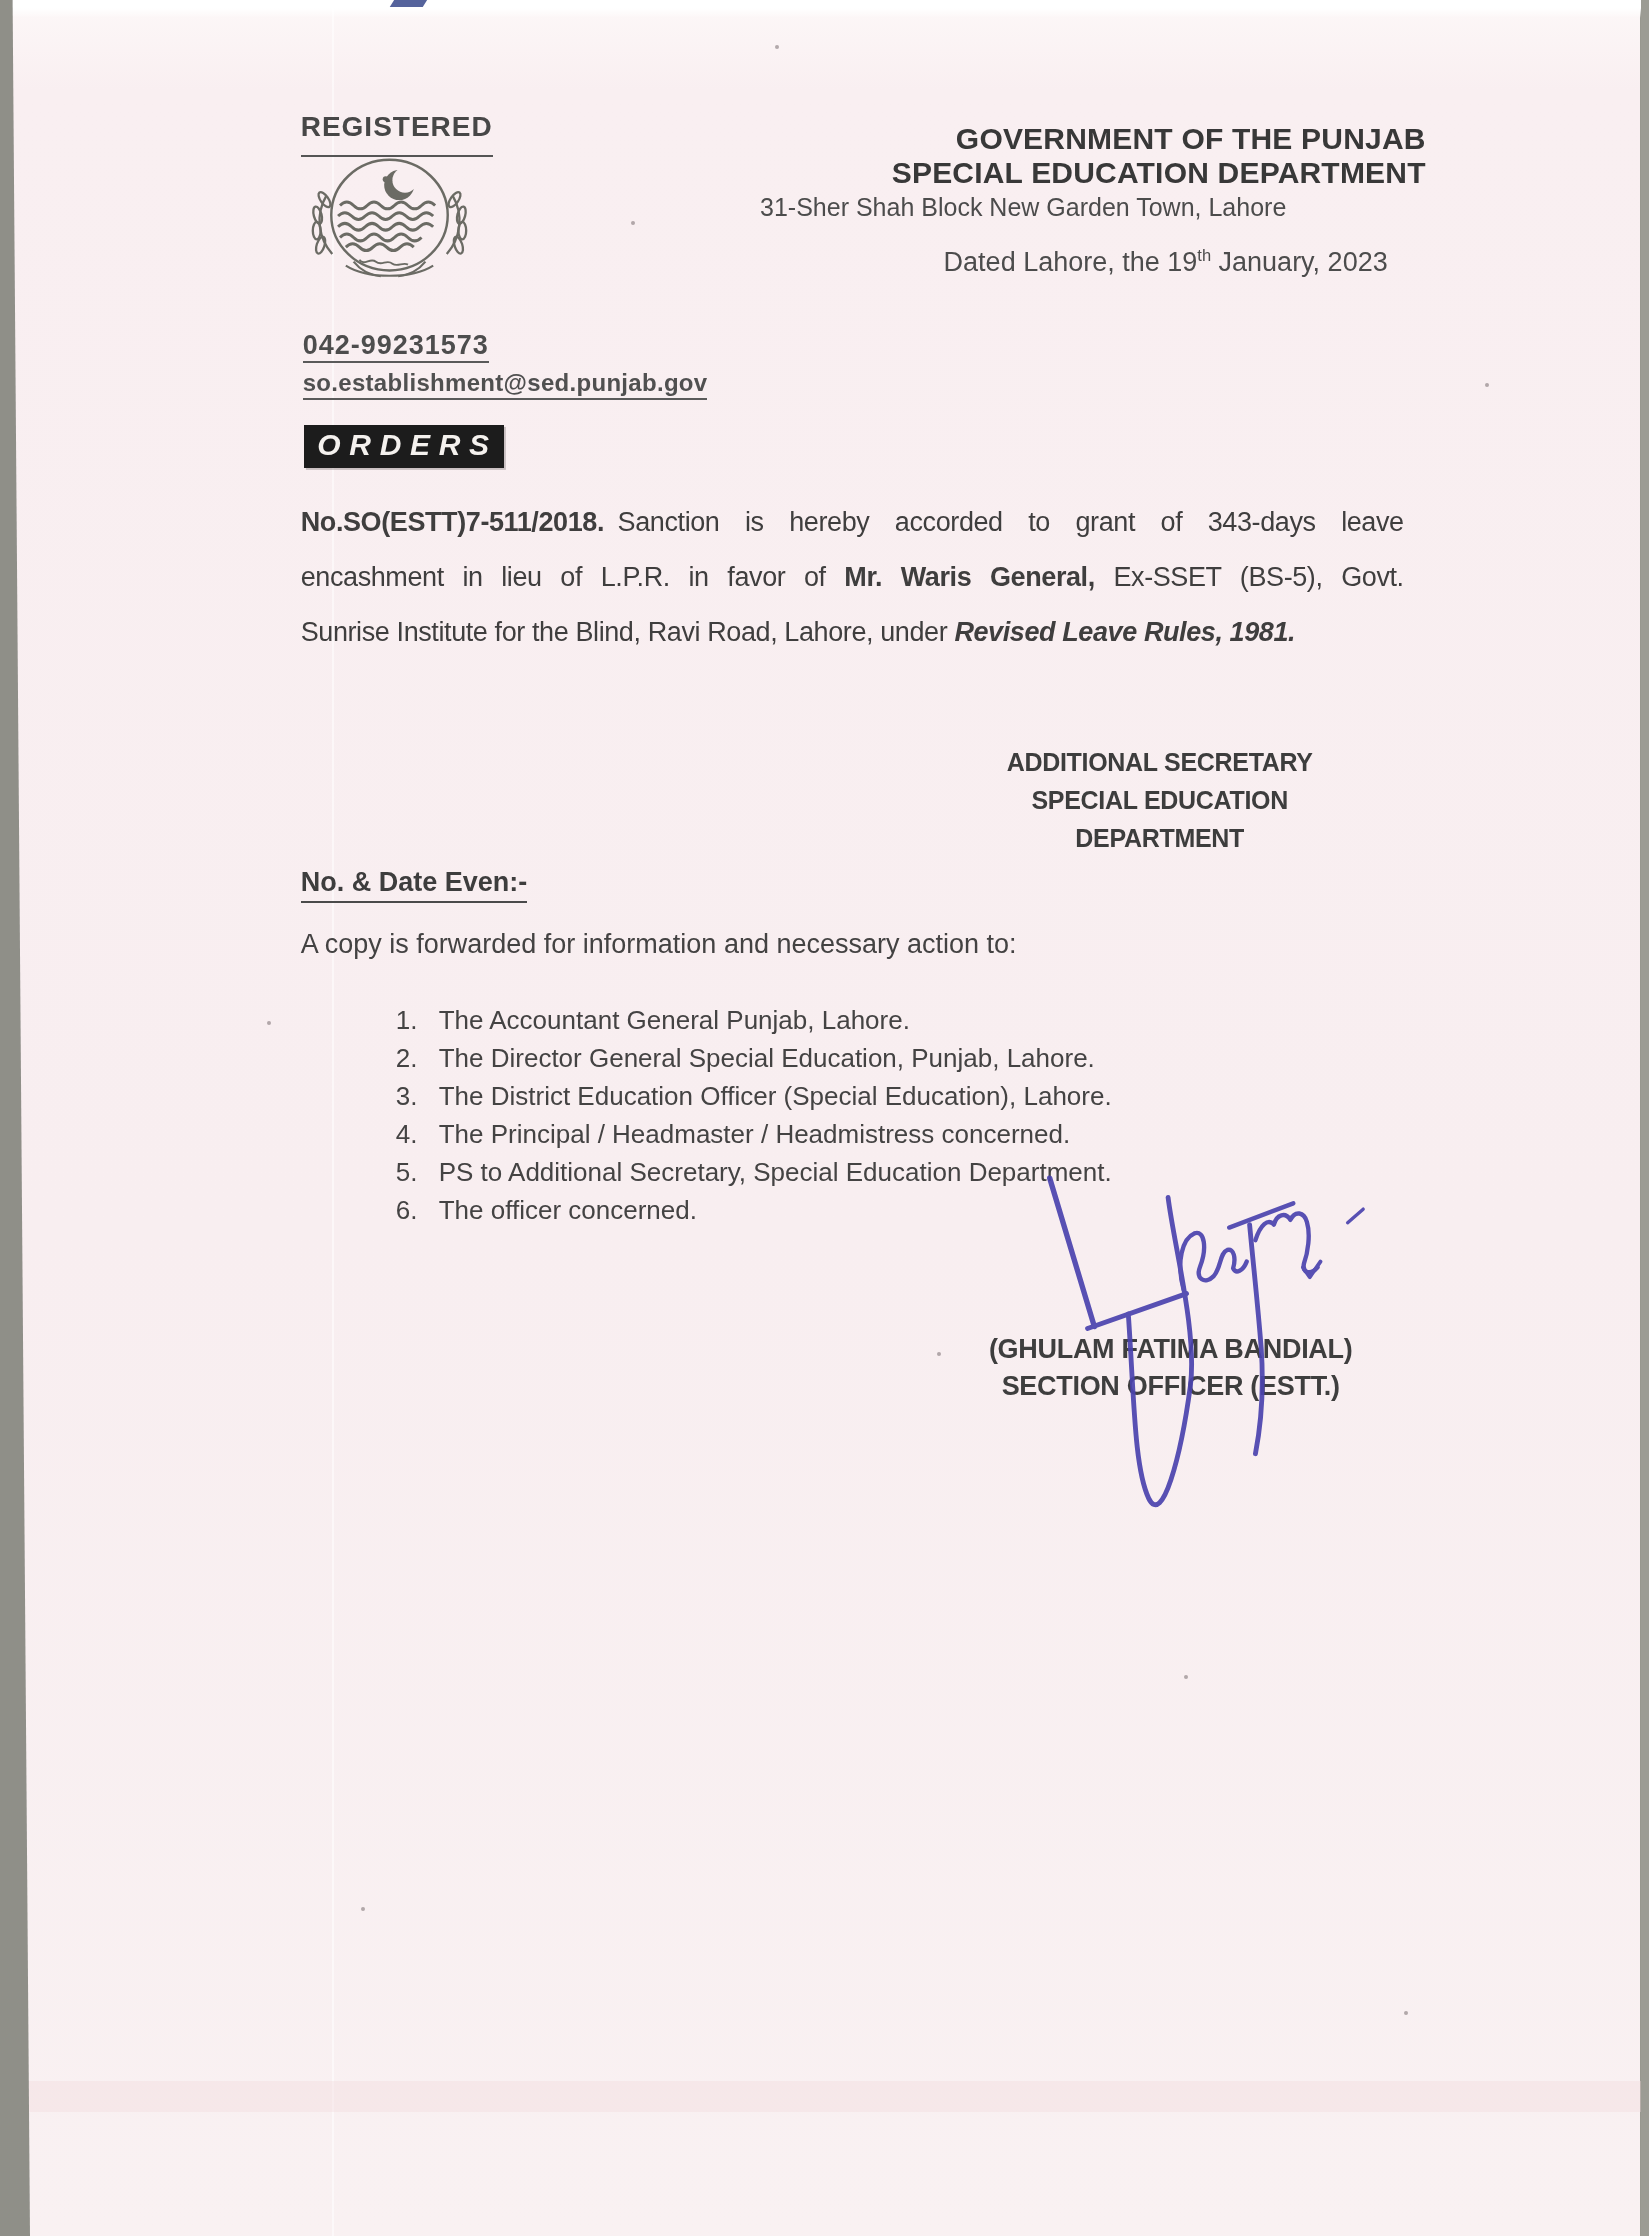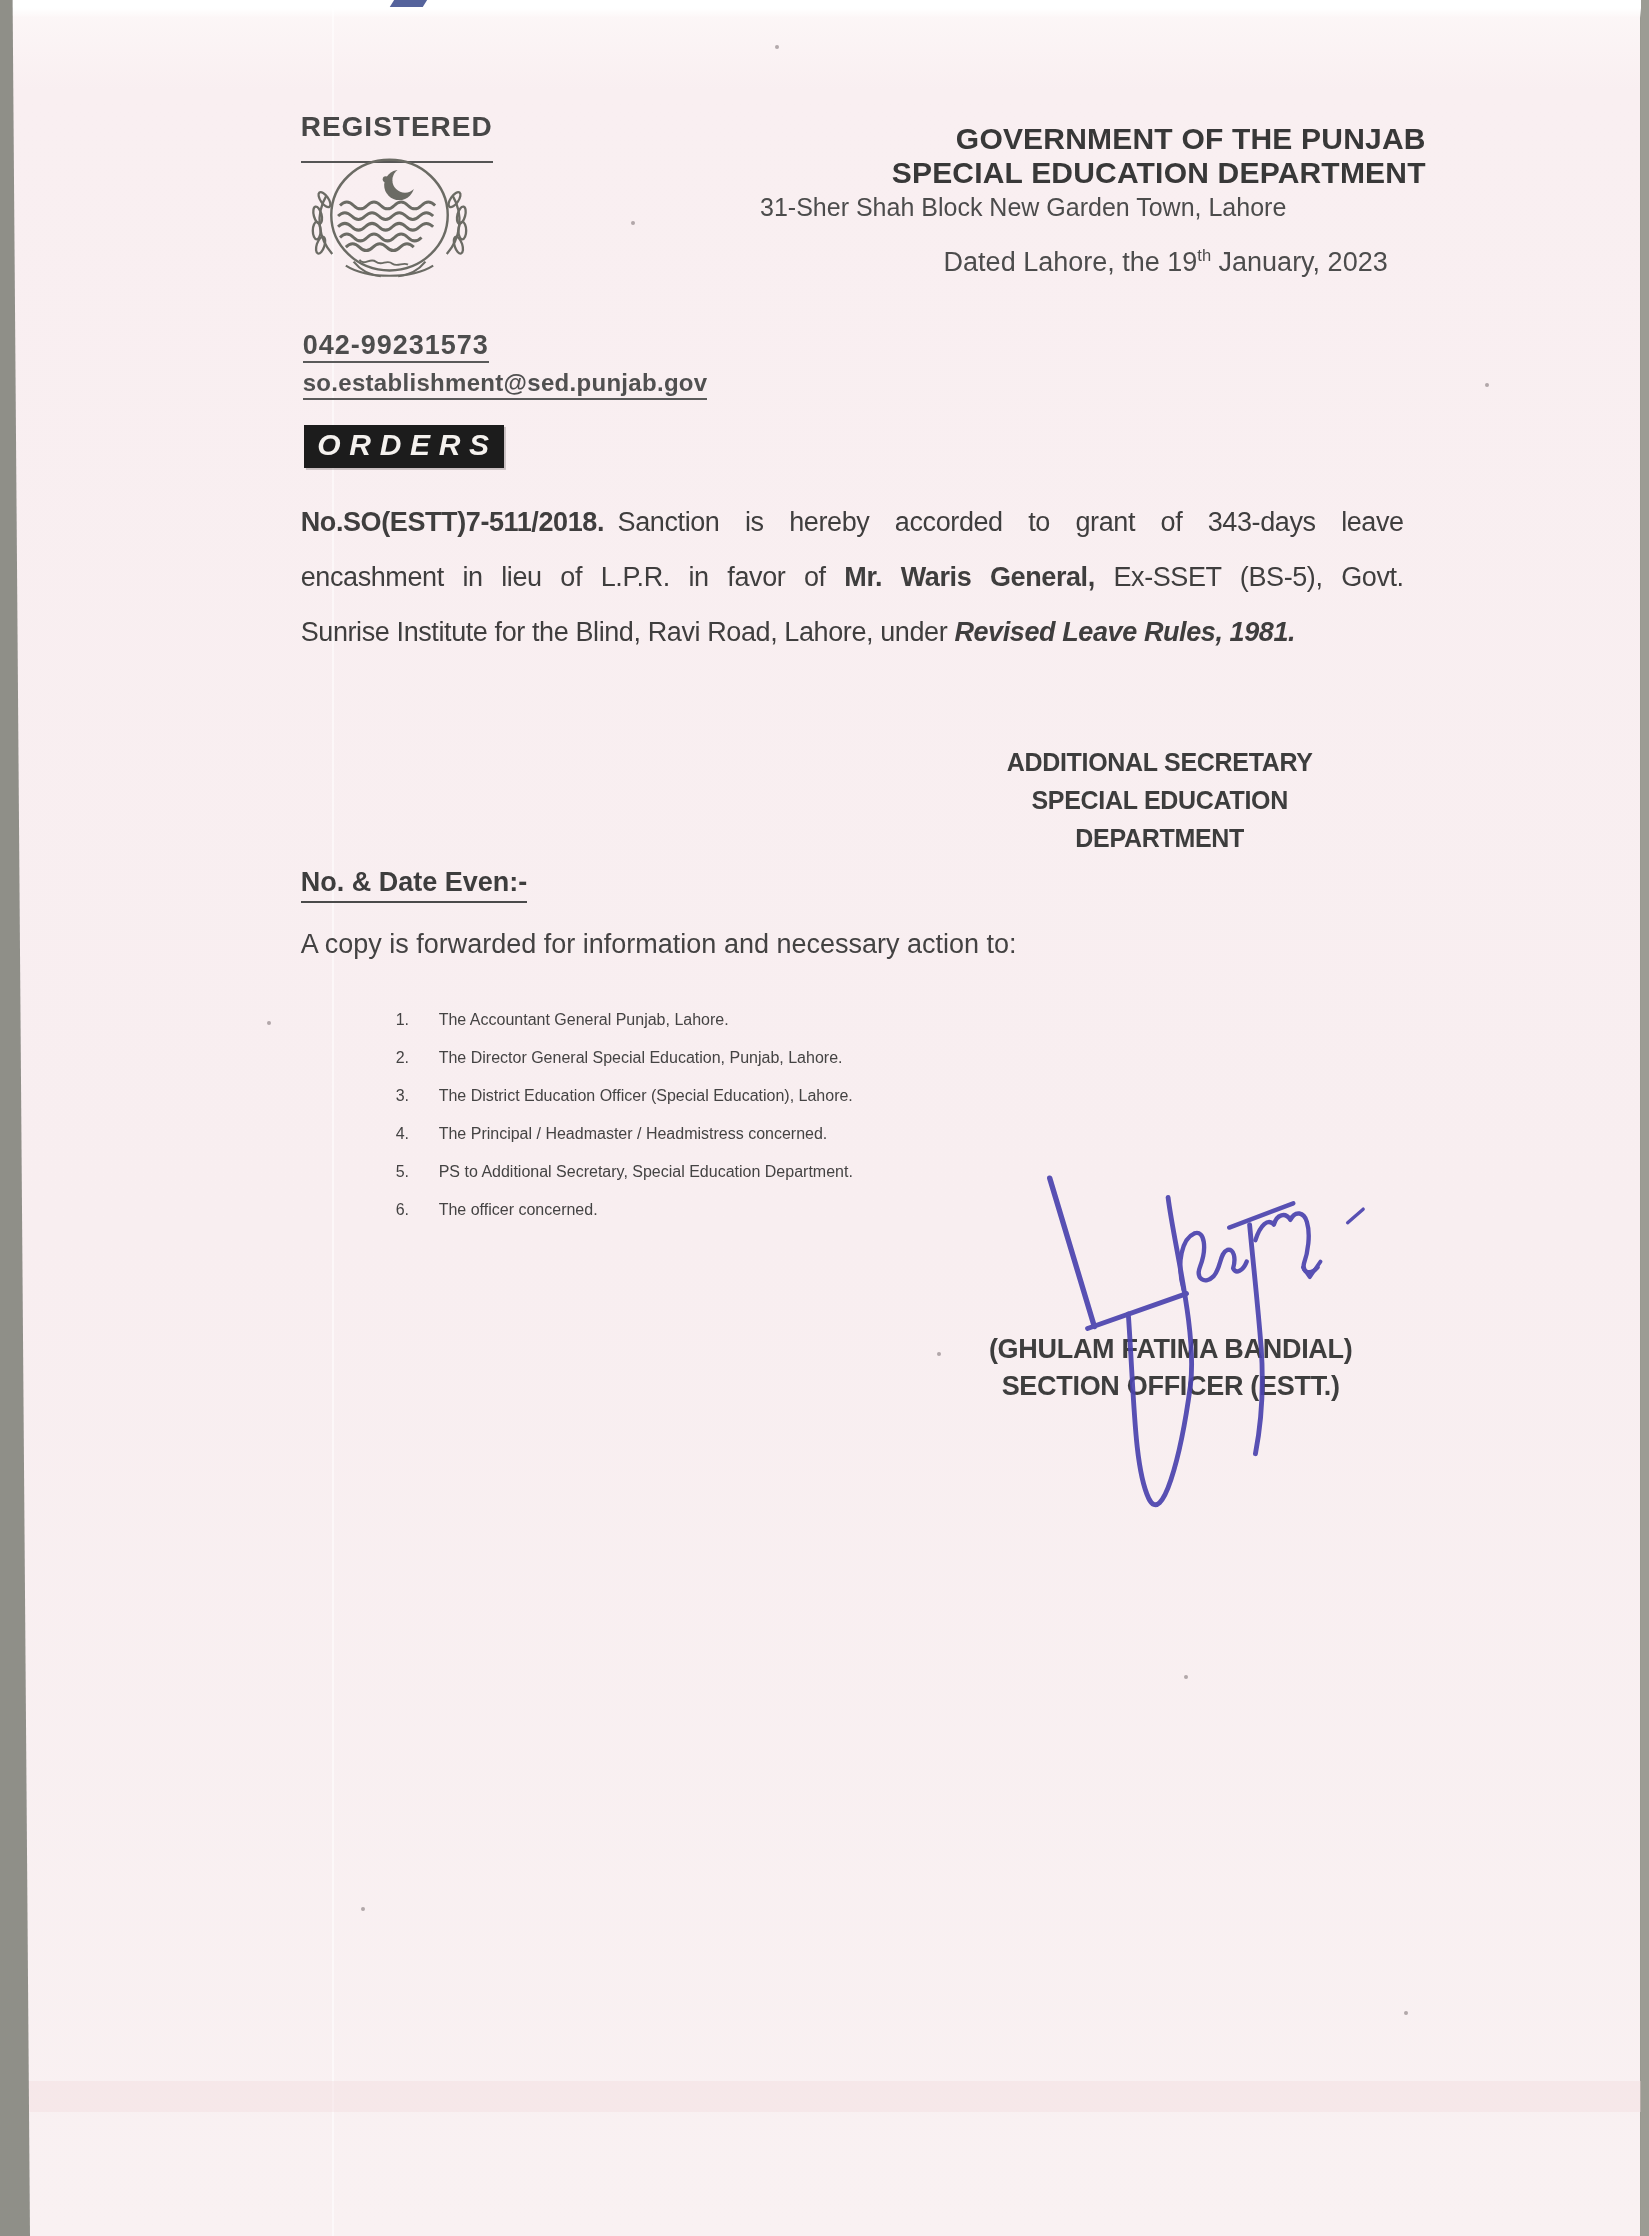--- a/index.html
+++ b/index.html
@@ -11,21 +11,21 @@
     clip-path:polygon(0 0,12.6px 0,30px 100%,0 100%);}
   .edge-right{position:absolute;right:0;top:0;width:8.7px;height:2237px;background:#9c9c94;}
   .top-band{position:absolute;left:0;top:0;width:1650px;height:17.5px;
     background:linear-gradient(180deg,#ffffff 45%,rgba(255,255,255,0));}
   .crease{position:absolute;left:322px;top:0;width:1.9px;height:2237px;background:rgba(255,255,255,0.5);}
   .scan-mark{position:absolute;left:392px;top:0;width:33px;height:6.8px;background:#55639c;transform:skewX(-32deg);}
   .band{position:absolute;left:9.7px;width:1630px;height:31px;background:rgba(242,214,219,0.35);top:2081px;}
   .speck{position:absolute;width:3.9px;height:3.9px;border-radius:50%;background:rgba(92,80,82,0.45);}
 
   .registered{position:absolute;left:291px;top:111px;font-size:28px;font-weight:700;
-    color:#474747;letter-spacing:1px;border-bottom:2.9px solid #555;padding-bottom:18px;}
+    color:#474747;letter-spacing:1px;border-bottom:2.9px solid #555;padding-bottom:12px;}
   .crest{position:absolute;left:293px;top:153px;}
 
   .header{position:absolute;left:611px;top:122px;width:805px;text-align:center;color:#383838;}
   .header .h1{font-size:30px;font-weight:700;line-height:34px;letter-spacing:0.2px;text-align:right;}
   .header .addr{font-size:25px;font-weight:400;color:#4c4c4c;margin-top:2.9px;}
   .dateline{position:absolute;left:602px;top:246px;width:776px;text-align:right;
     font-size:27px;color:#4c4c4c;}
   .dateline sup{font-size:16.5px;vertical-align:super;}
 
   .phone{position:absolute;left:293px;top:330px;font-size:27px;font-weight:700;color:#4d4d4d;
@@ -46,21 +46,21 @@
   .bi{font-weight:700;font-style:italic;}
   .gap{margin-left:13.6px;}
 
   .signatory{position:absolute;left:922px;top:743px;width:456px;text-align:center;
     font-size:25px;font-weight:700;color:#3d3d3d;line-height:38px;letter-spacing:-0.3px;}
 
   .no-date{position:absolute;left:291px;top:867px;font-size:27px;font-weight:700;color:#3d3d3d;
     border-bottom:2.9px solid #4a4a4a;padding-bottom:2.9px;}
   .copy-line{position:absolute;left:291px;top:929px;font-size:27px;color:#434242;}
 
-  .cc-list{position:absolute;left:386px;top:1001px;width:873px;font-size:16px;color:#444343;}
+  .cc-list{position:absolute;left:386px;top:1001px;width:873px;font-size:26px;color:#444343;}
   .cc-row{line-height:38px;white-space:nowrap;}
   .cc-num{display:inline-block;width:43px;}
 
   .sig-block{position:absolute;left:933px;top:1331px;width:456px;text-align:center;
     font-size:27px;font-weight:700;color:#3e3e3e;line-height:37px;letter-spacing:-0.3px;}
 
   .signature-svg{position:absolute;left:990px;top:1116px;}
 </style>
 </head>
 <body>

